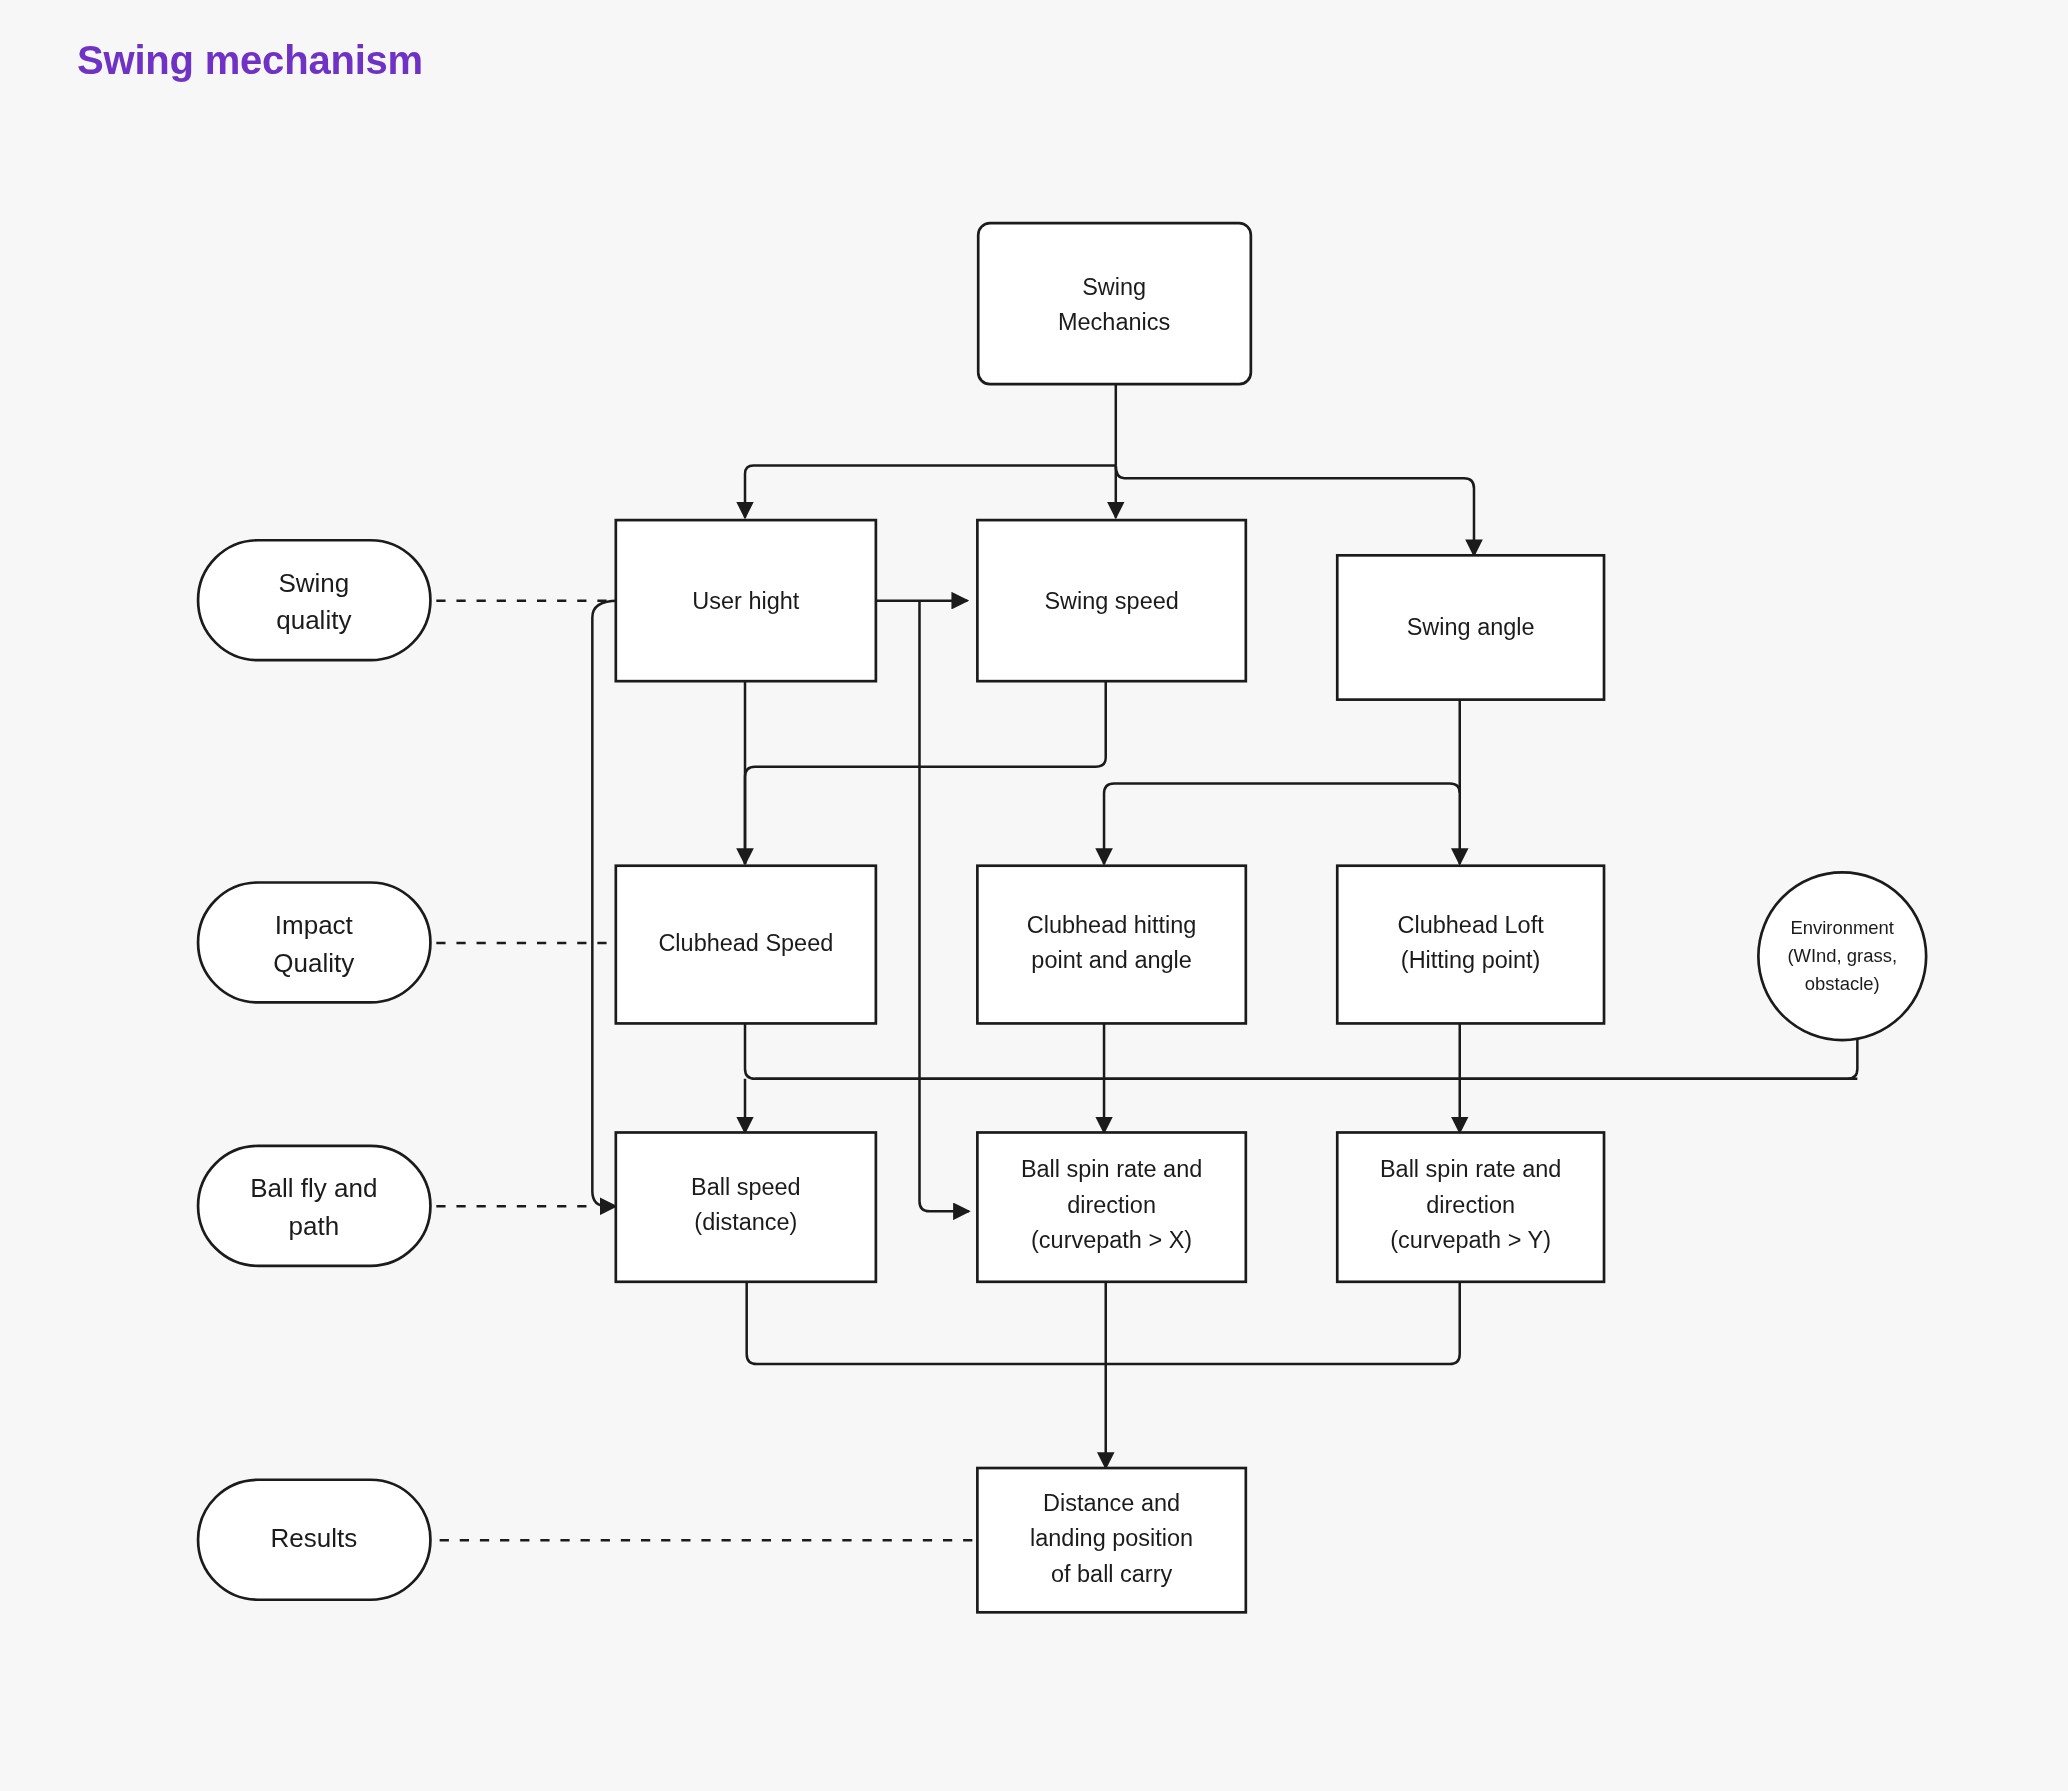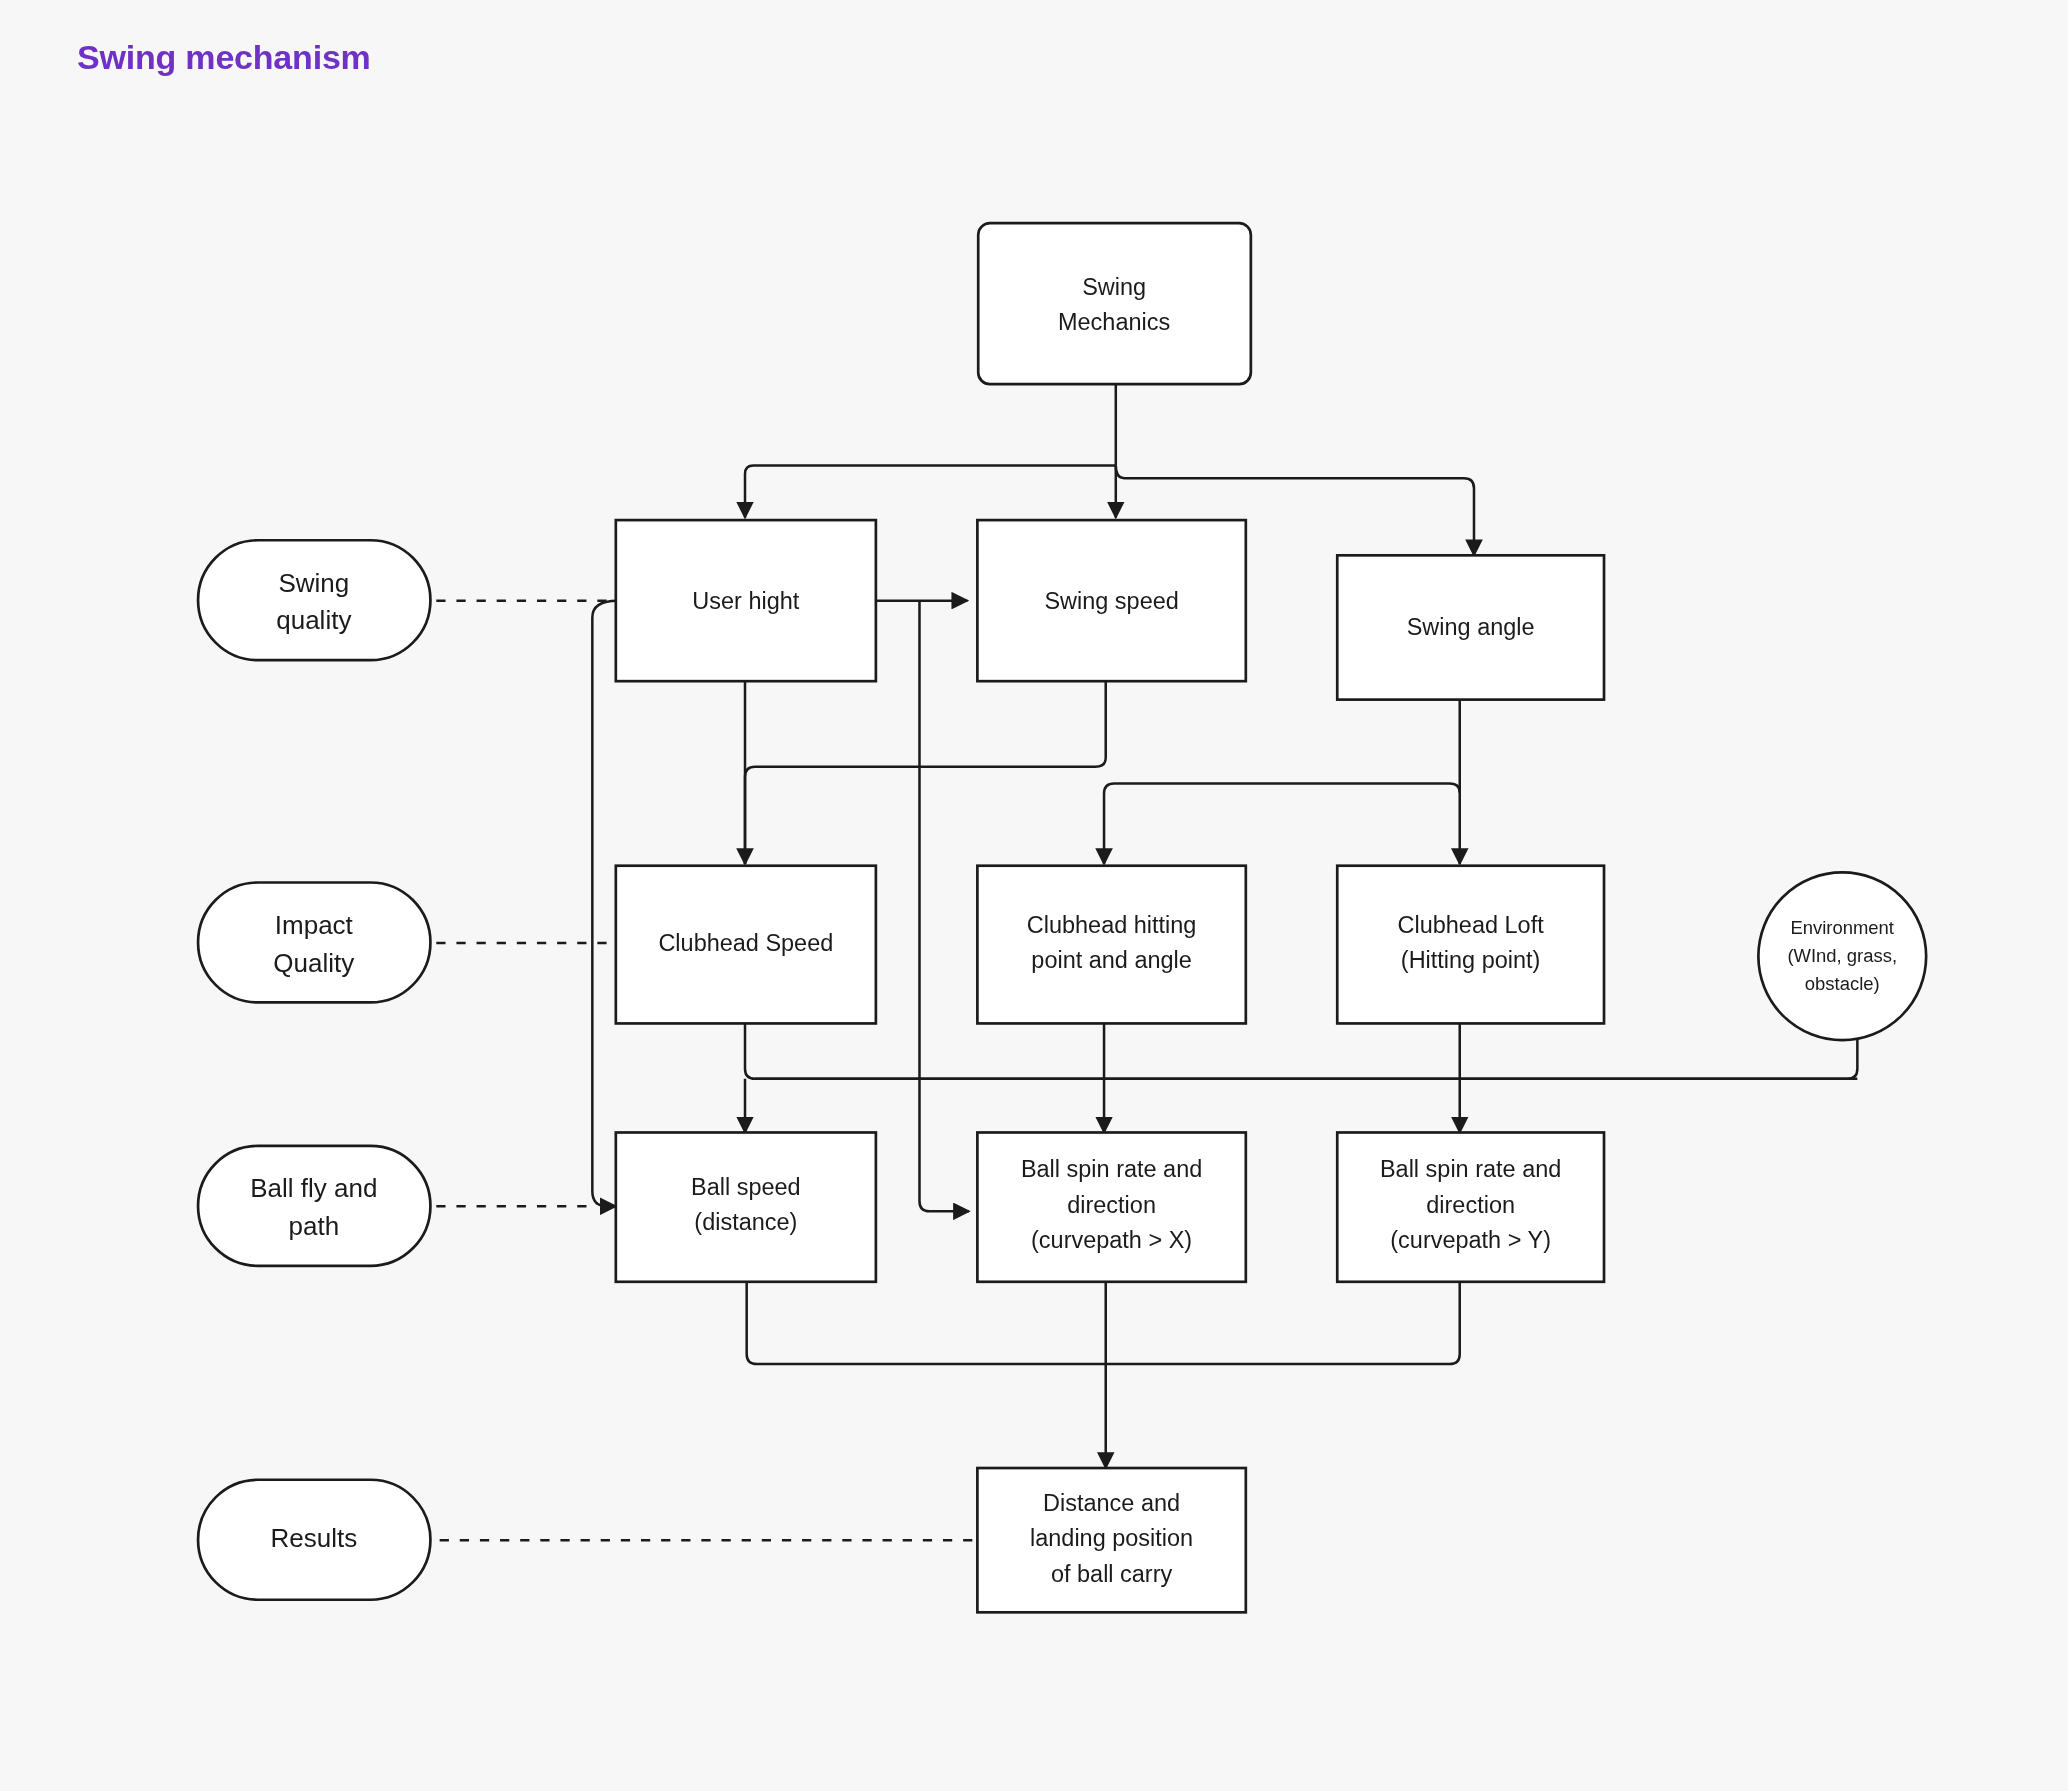--- a/index.html
+++ b/index.html
@@ -6,21 +6,21 @@
   body{
     width:2068px;height:1791px;
     background:#f7f7f8;
     font-family:"Liberation Sans","DejaVu Sans",sans-serif;
     overflow:hidden;
     position:relative;
   }
   #page-title{
     position:absolute;
     left:77px; top:38px;
-    font-size:34px;
+    font-size:40px;
     font-weight:bold;
     color:#6f32c4;
     letter-spacing:-0.2px;
   }
   #canvas{
     position:absolute;
     left:0; top:0;
     width:2068px;height:1791px;
   }
   .node-text{

